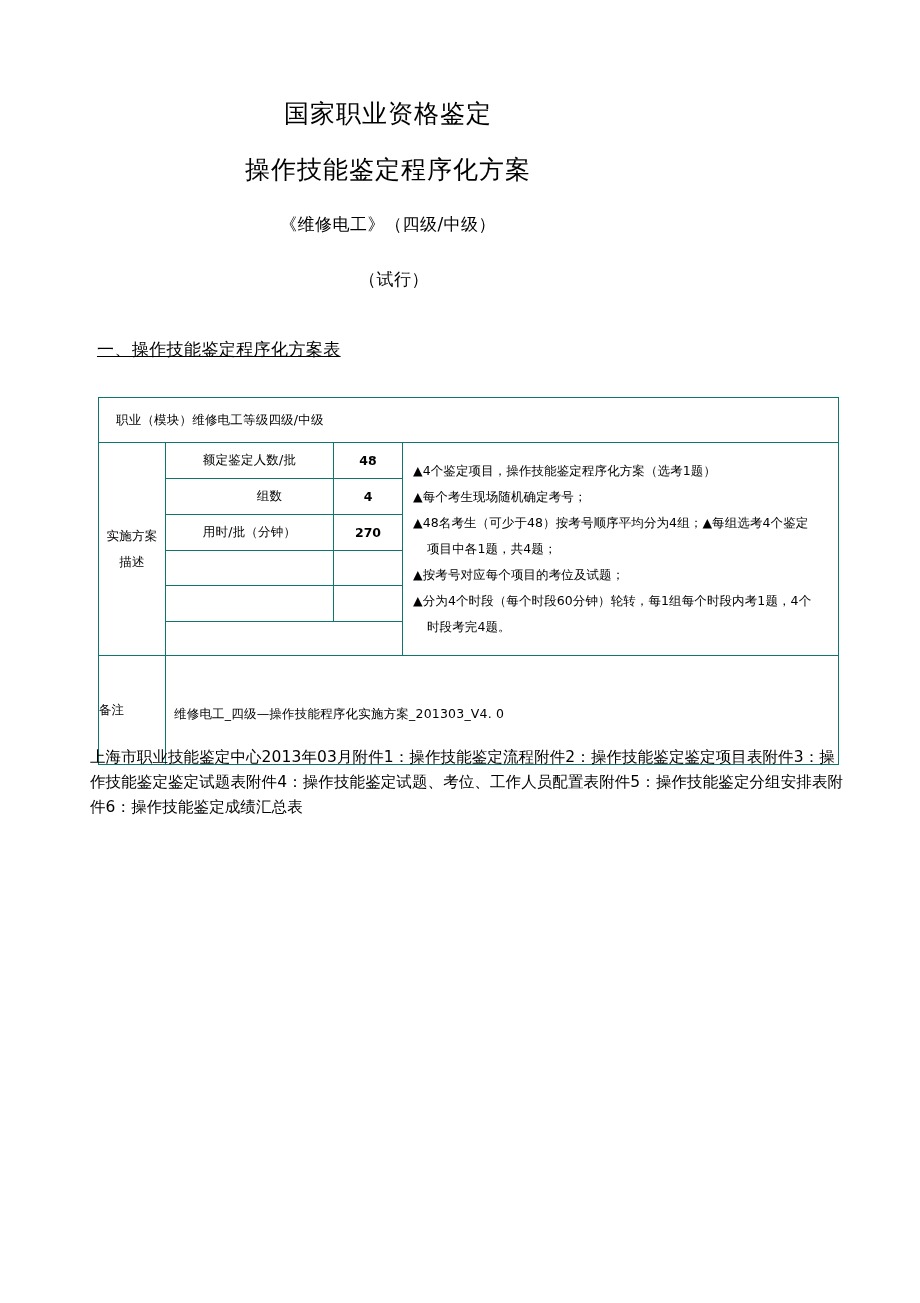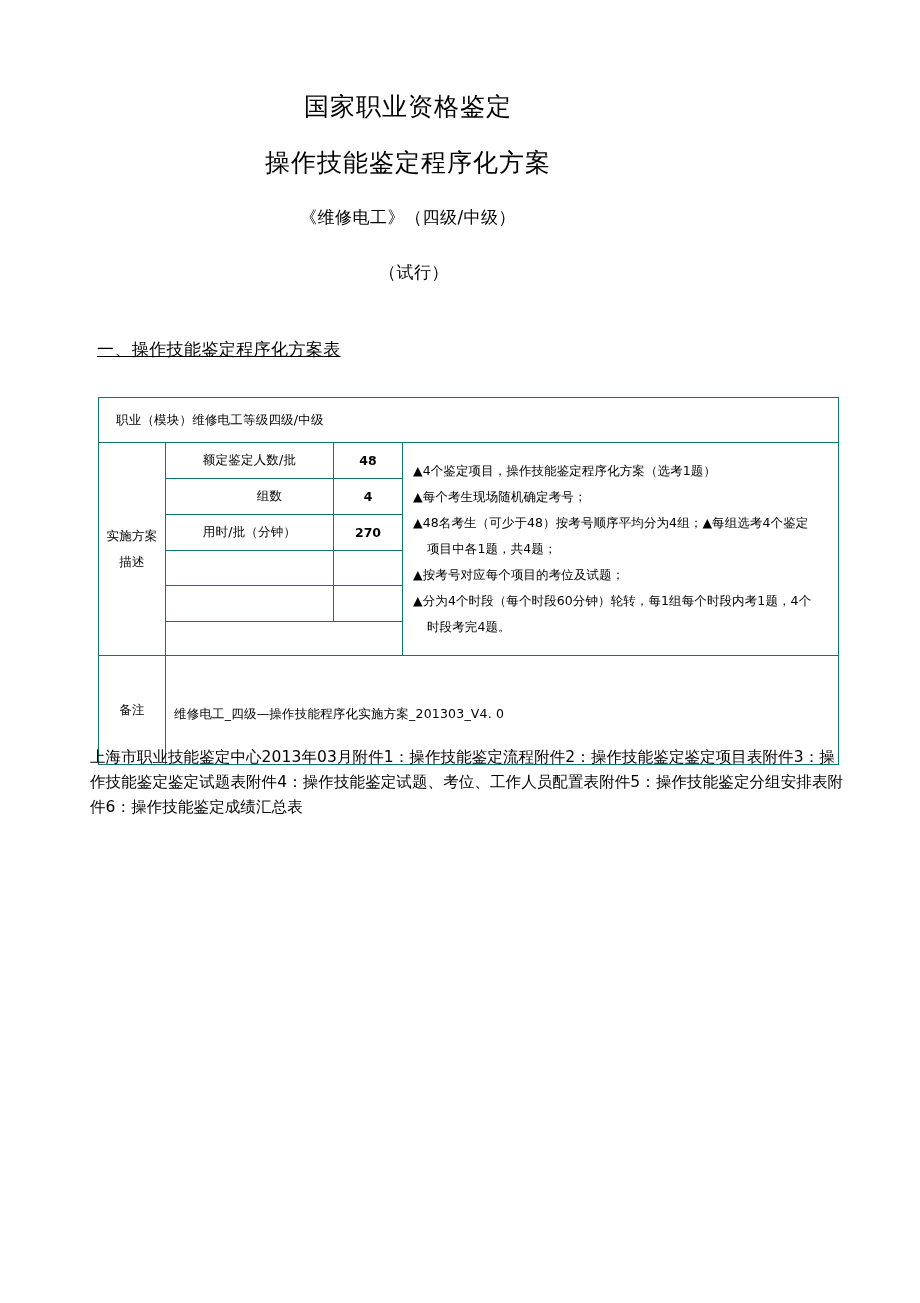--- a/index.html
+++ b/index.html
@@ -21,24 +21,23 @@
     left: 0;
     top: 0;
     width: 920px;
     height: 1303px;
   }
 
   
   .title-block {
     position: absolute;
     left: 0;
-    top: 89px;
+    top: 96px;
     width: 776px;
     text-align: center;
-    margin-left: 20px;
   }
   .title-line1 {
     font-size: 25px;
     line-height: 36px;
     letter-spacing: 1px;
     font-weight: 400;
   }
   .title-line2 {
     font-size: 25px;
     line-height: 36px;
@@ -135,21 +134,21 @@
     letter-spacing: 0.1px;
   }
   .bullet-cont {
     font-size: 12.5px;
     line-height: 26px;
     padding-left: 14px;
     letter-spacing: 0.1px;
   }
 
   .remark-label {
-    text-align: center;
+    text-align: left;
     font-size: 12.5px;
     vertical-align: middle;
   }
   .remark-body {
     vertical-align: top;
     padding: 8px 0 0 8px !important;
     height: 100px;
   }
   .remark-text {
     font-size: 12.5px;

